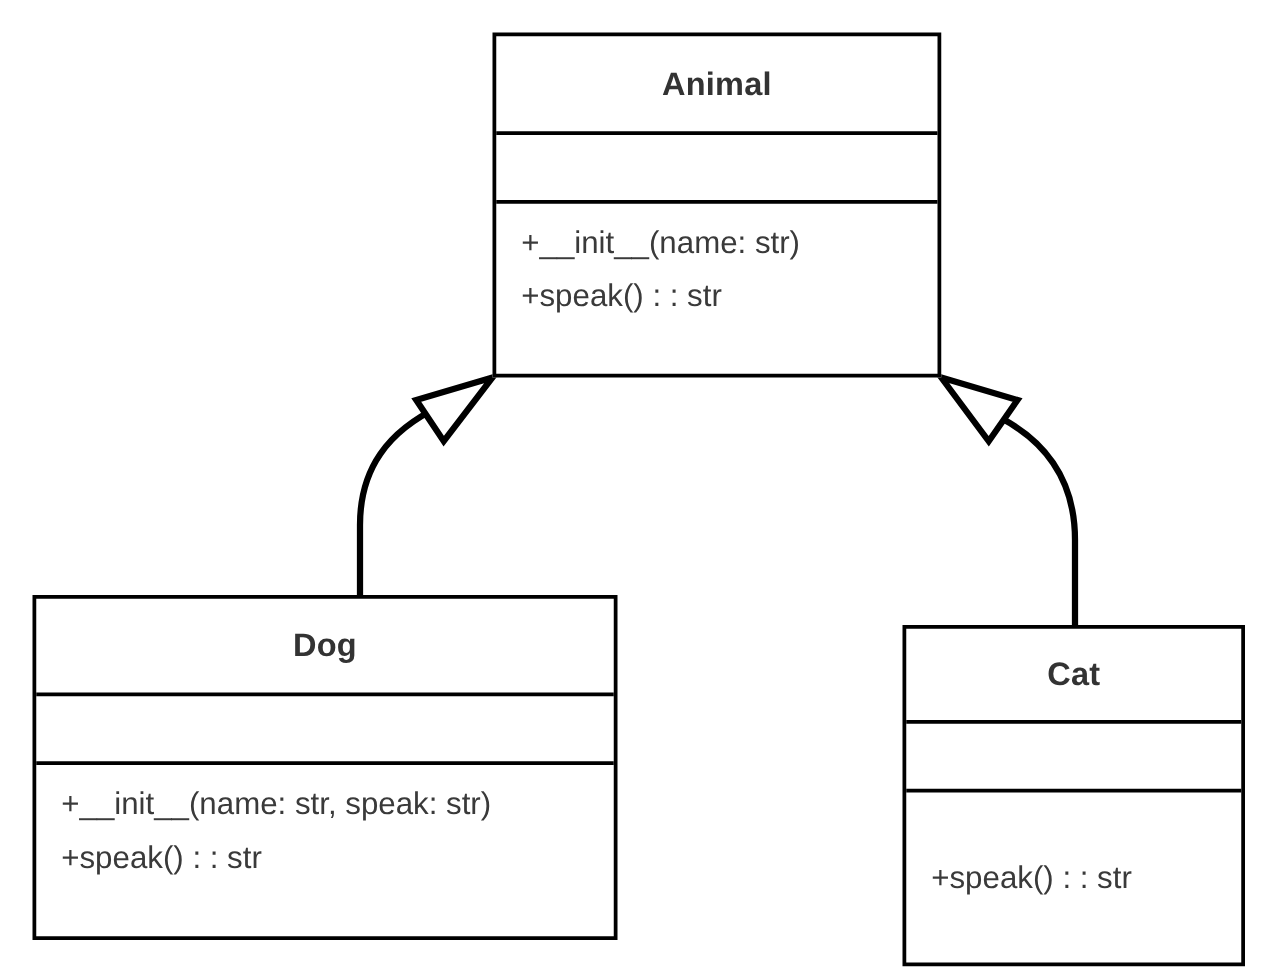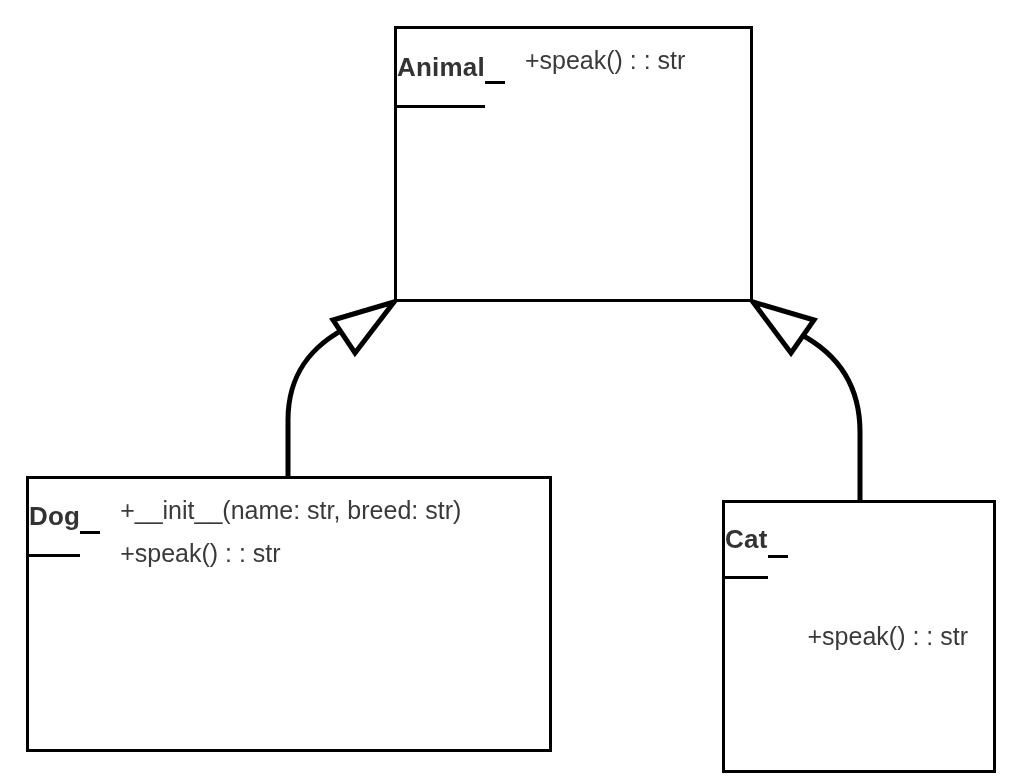--- a/index.html
+++ b/index.html
@@ -26,21 +26,21 @@
     height: 780px;
     pointer-events: none;
   }
 
   .uml-class {
     position: absolute;
     box-sizing: border-box;
     background: #ffffff;
     border: 3px solid #000000;
     display: flex;
-    flex-direction: row;
+    flex-direction: column;
     z-index: 2;
   }
   .uml-compartment {
     box-sizing: border-box;
     display: flex;
     flex-direction: column;
     justify-content: center;
   }
   .compartment-name {
     border-bottom: 3px solid #000000;
@@ -93,33 +93,34 @@
   </svg>
 
   <div class="uml-class" style="left:394px; top:26px; width:359px; height:276px;">
     <div class="uml-compartment compartment-name" style="height:79px;">
       <div class="class-title">Animal</div>
     </div>
     <div class="uml-compartment compartment-attributes" style="height:55px;">
       <div class="attr-row"></div>
     </div>
     <div class="uml-compartment compartment-methods" style="flex:1 1 auto;">
+      <div class="member-row">+__init__(name: str)</div>
       <div class="member-row">+speak() : : str</div>
     </div>
   </div>
 
-  <div class="uml-class" style="left:26px; top:476px; width:526px; height:276px;justify-content:space-between;">
+  <div class="uml-class" style="left:26px; top:476px; width:468px; height:276px;justify-content:space-between;">
     <div class="uml-compartment compartment-name" style="height:78px;">
       <div class="class-title">Dog</div>
     </div>
     <div class="uml-compartment compartment-attributes" style="height:55px;">
       <div class="attr-row"></div>
     </div>
     <div class="uml-compartment compartment-methods" style="flex:1 1 auto;">
-      <div class="member-row">+__init__(name: str, breed: str)</div>
+      <div class="member-row">+__init__(name: str, speak: str)</div>
       <div class="member-row">+speak() : : str</div>
     </div>
   </div>
 
   <div class="uml-class" style="left:722px; top:500px; width:274px; height:273px;">
     <div class="uml-compartment compartment-name" style="height:76px;">
       <div class="class-title">Cat</div>
     </div>
     <div class="uml-compartment compartment-attributes" style="height:55px;">
       <div class="attr-row"></div>

